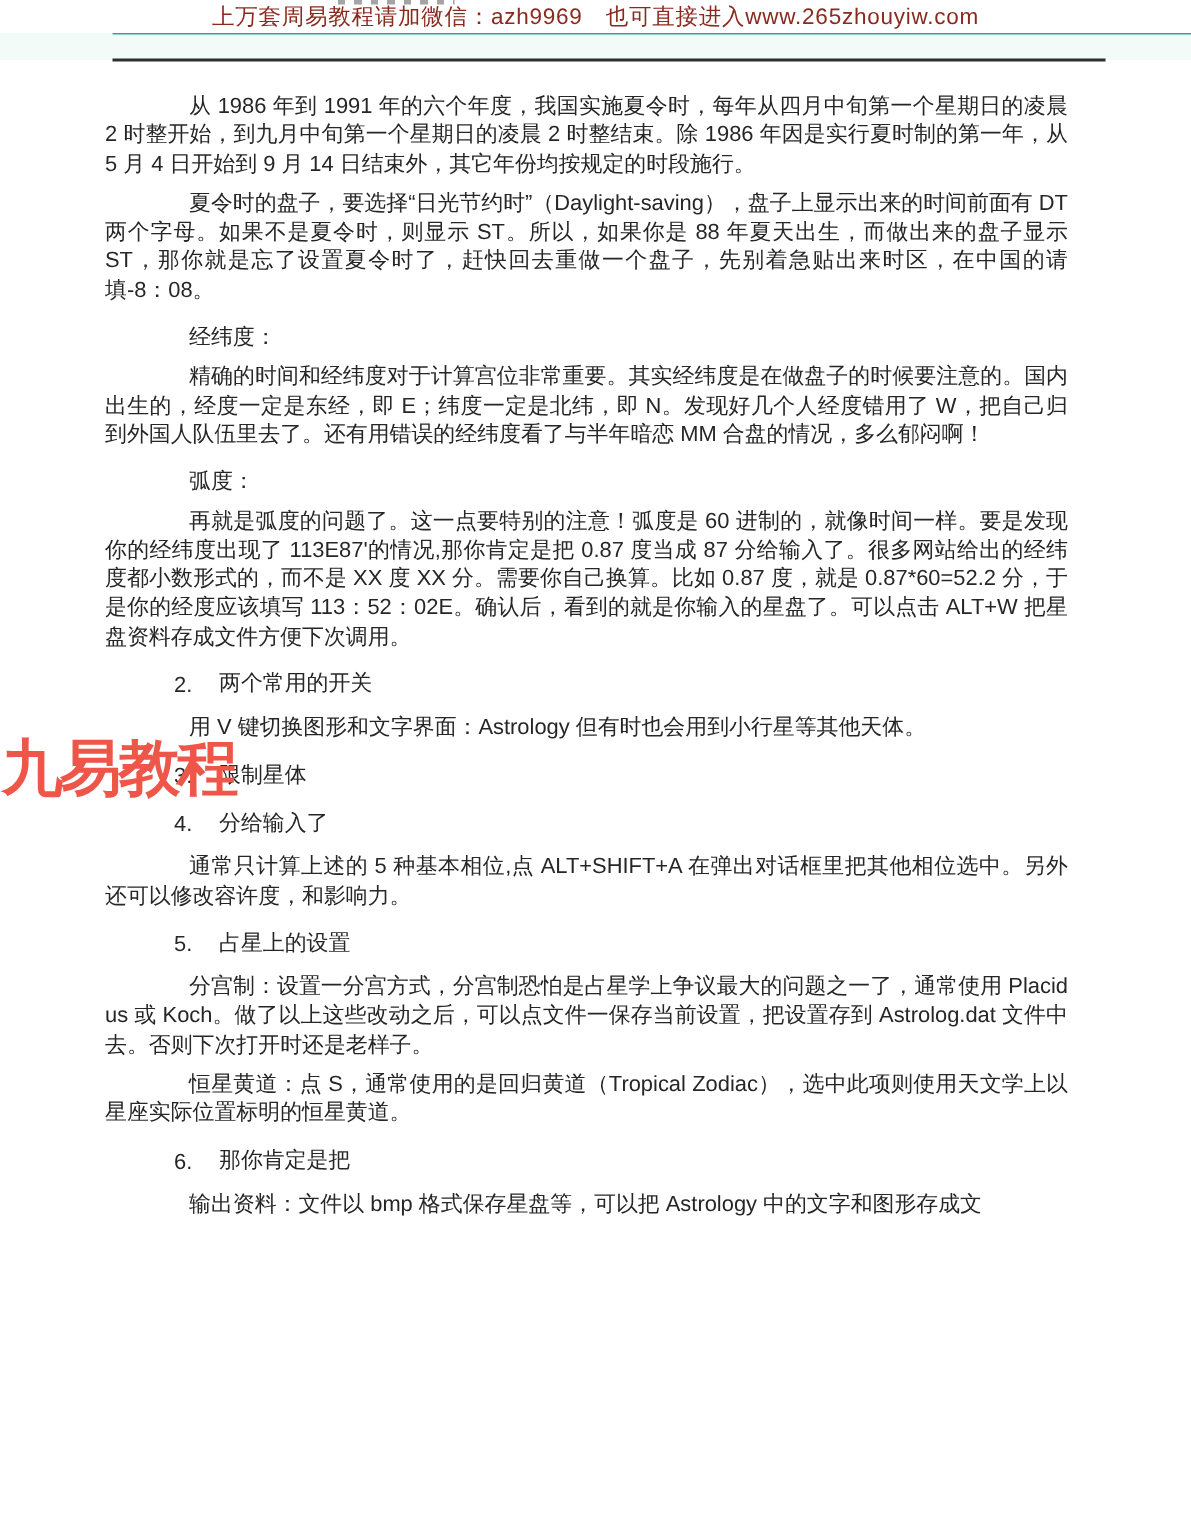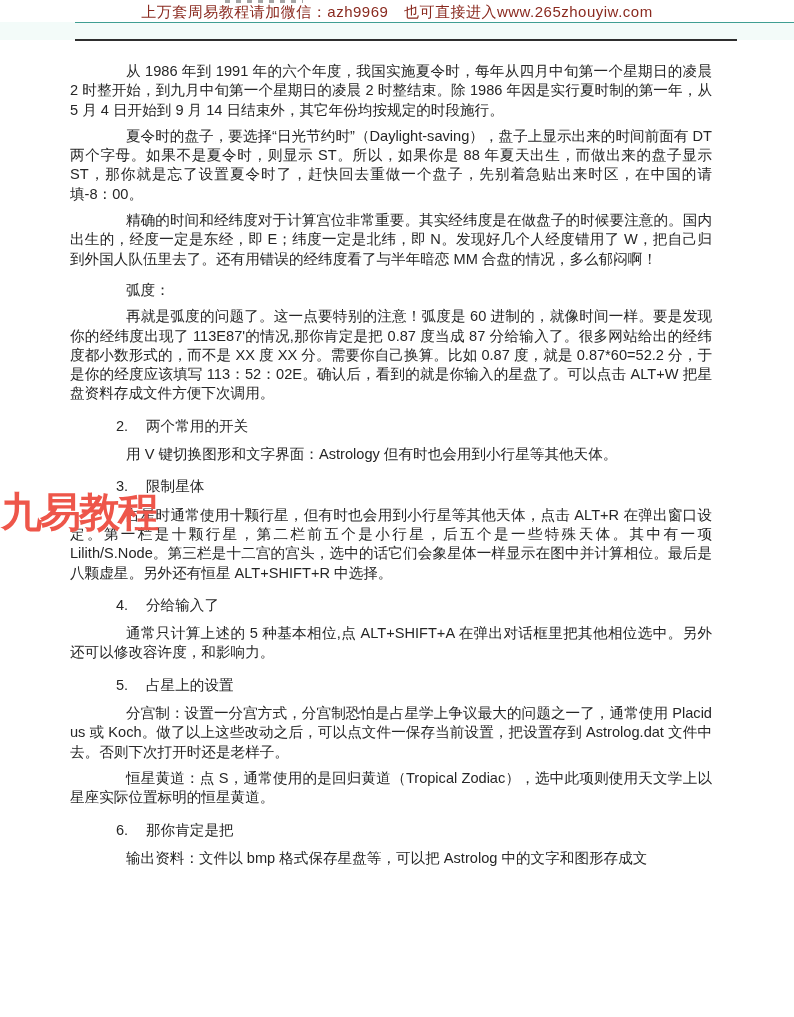--- a/index.html
+++ b/index.html
@@ -49,64 +49,64 @@
     font-size:14.6px;line-height:19.3px;
     padding-top:21px;
   }
   .bp{
     margin:0 12px 7px 0;text-indent:56px;text-align:justify;
     text-justify:inter-ideograph;word-break:break-word;
   }
   .bs{margin:12px 0 7px 0;text-indent:56px;}
   .bn{margin:13px 0 9px 0;display:flex;}
   .bn .n{margin-left:46px;width:30px;flex:0 0 auto;}
-  .bn .t{flex:1;}
+  .bn .t{flex:1;font-family:Liberation Mono, monospace;}
 </style>
 </head>
 <body style="--header-red: #8a2a1f; --teal: #3f9e92; --band-tint: #f3fbf9; --wm-red: #ee564a; --body-ink: #262626;">
 
 <div class="page">
 
   <div class="hdr">
     <div class="hdr-clip"></div>
     <div class="hdr-promo">上万套周易教程请加微信：azh9969　也可直接进入www.265zhouyiw.com</div>
     <div class="rule-band"></div>
     <div class="rule-thin"></div>
     <div class="rule-thick"></div>
   </div>
 
   <div class="watermark">九易教程</div>
 
   <div class="doc" id="doc-body">
       <div class="bp">从 1986 年到 1991 年的六个年度，我国实施夏令时，每年从四月中旬第一个星期日的凌晨 2 时整开始，到九月中旬第一个星期日的凌晨 2 时整结束。除 1986 年因是实行夏时制的第一年，从 5 月 4 日开始到 9 月 14 日结束外，其它年份均按规定的时段施行。</div>
-      <div class="bp">夏令时的盘子，要选择“日光节约时”（Daylight-saving），盘子上显示出来的时间前面有 DT 两个字母。如果不是夏令时，则显示 ST。所以，如果你是 88 年夏天出生，而做出来的盘子显示 ST，那你就是忘了设置夏令时了，赶快回去重做一个盘子，先别着急贴出来时区，在中国的请填-8：00。</div>
+      <div class="bp">夏令时的盘子，要选择“日光节约时”（Daylight-saving），盘子上显示出来的时间前面有 DT 两个字母。如果不是夏令时，则显示 ST。所以，如果你是 88 年夏天出生，而做出来的盘子显示 ST，那你就是忘了设置夏令时了，赶快回去重做一个盘子，先别着急贴出来时区，在中国的请填-8：08。</div>
+      <div class="bs">经纬度：</div>
       <div class="bp">精确的时间和经纬度对于计算宫位非常重要。其实经纬度是在做盘子的时候要注意的。国内出生的，经度一定是东经，即 E；纬度一定是北纬，即 N。发现好几个人经度错用了 W，把自己归到外国人队伍里去了。还有用错误的经纬度看了与半年暗恋 MM 合盘的情况，多么郁闷啊！</div>
       <div class="bs">弧度：</div>
       <div class="bp">再就是弧度的问题了。这一点要特别的注意！弧度是 60 进制的，就像时间一样。要是发现你的经纬度出现了 113E87'的情况,那你肯定是把 0.87 度当成 87 分给输入了。很多网站给出的经纬度都小数形式的，而不是 XX 度 XX 分。需要你自己换算。比如 0.87 度，就是 0.87*60=52.2 分，于是你的经度应该填写 113：52：02E。确认后，看到的就是你输入的星盘了。可以点击 ALT+W 把星盘资料存成文件方便下次调用。</div>
       <div class="bn">
         <span class="n">2.</span>
         <span class="t">两个常用的开关</span>
       </div>
       <div class="bp">用 V 键切换图形和文字界面：Astrology 但有时也会用到小行星等其他天体。</div>
       <div class="bn">
         <span class="n">3.</span>
         <span class="t">限制星体</span>
       </div>
-      <div class="bp">占星时通常使用十颗行星，但有时也会用到小行星等其他天体，点击 ALT+R 在弹出窗口设定。第一栏是十颗行星，第二栏前五个是小行星，后五个是一些特殊天体。其中有一项 Lilith/S.Node。第三栏是十二宫的宫头，选中的话它们会象星体一样显示在图中并计算相位。最后是八颗虚星。另外还有恒星 ALT+SHIFT+R 中选择。</div>
       <div class="bn">
         <span class="n">4.</span>
         <span class="t">分给输入了</span>
       </div>
       <div class="bp">通常只计算上述的 5 种基本相位,点 ALT+SHIFT+A 在弹出对话框里把其他相位选中。另外还可以修改容许度，和影响力。</div>
       <div class="bn">
         <span class="n">5.</span>
         <span class="t">占星上的设置</span>
       </div>
       <div class="bp">分宫制：设置一分宫方式，分宫制恐怕是占星学上争议最大的问题之一了，通常使用 Placid us 或 Koch。做了以上这些改动之后，可以点文件一保存当前设置，把设置存到 Astrolog.dat 文件中去。否则下次打开时还是老样子。</div>
       <div class="bp">恒星黄道：点 S，通常使用的是回归黄道（Tropical Zodiac），选中此项则使用天文学上以星座实际位置标明的恒星黄道。</div>
       <div class="bn">
         <span class="n">6.</span>
         <span class="t">那你肯定是把</span>
       </div>
-      <div class="bp">输出资料：文件以 bmp 格式保存星盘等，可以把 Astrolog 中的文字和图形存成文</div>
+      <div class="bp">输出资料：文件以 bmp 格式保存星盘等，可以把 Astrology 中的文字和图形存成文</div>
     </div>
 
 </div>
 
 </body></html>

